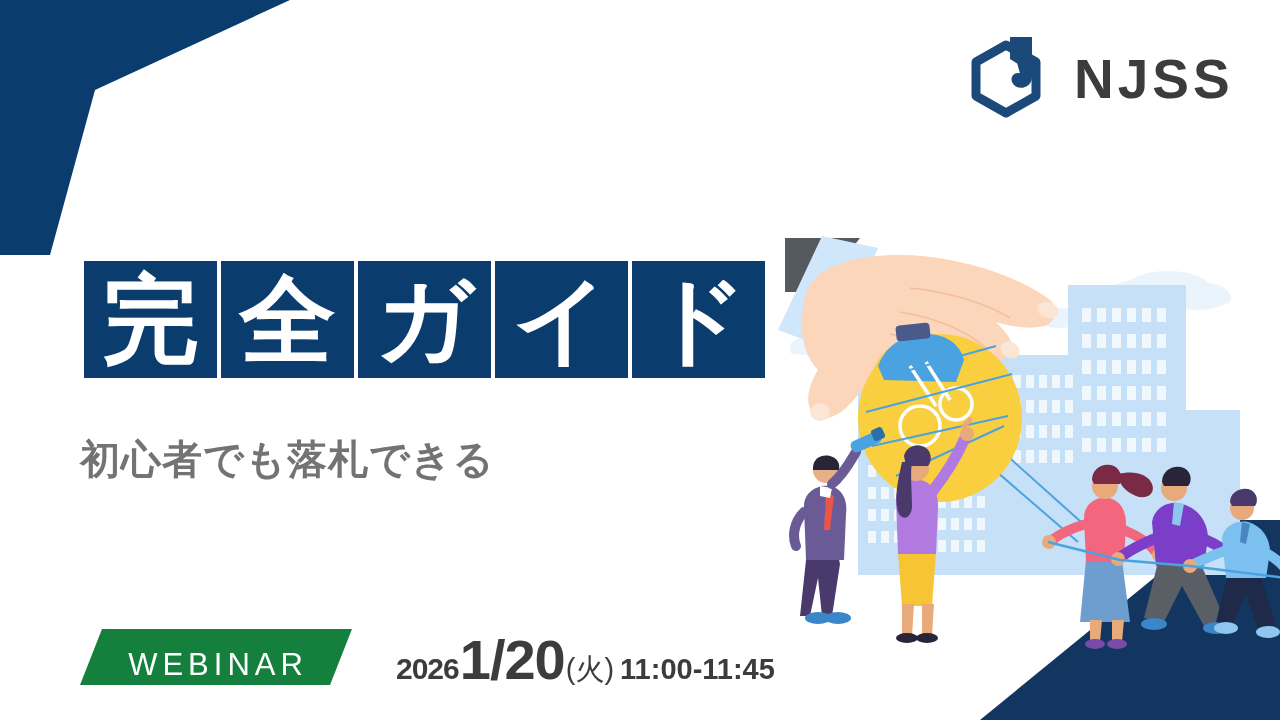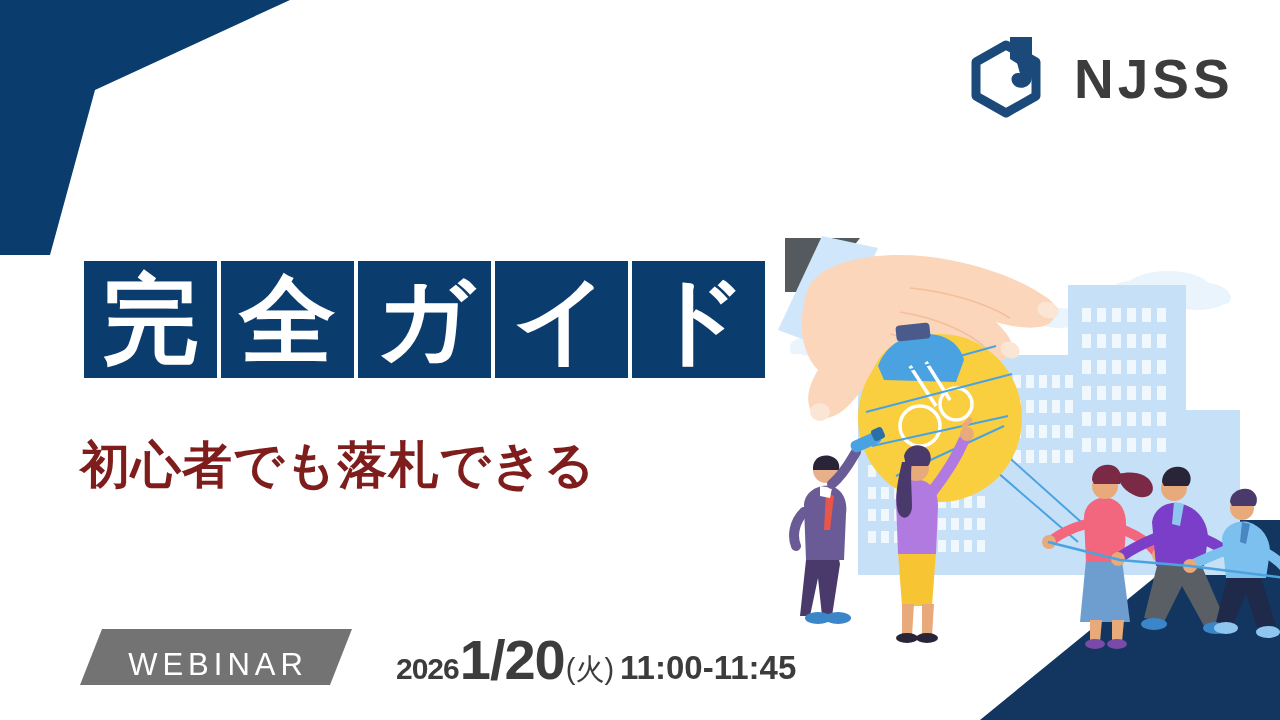--- a/index.html
+++ b/index.html
@@ -45,53 +45,53 @@
   
   .boxrow { position:absolute; left:84px; top:261px; display:flex; gap:4px; z-index:4; }
   .boxchar {
     width:133px; height:117px; background:#0a3c6e; color:#ffffff;
     font-size:96px; font-weight:bold; line-height:117px; text-align:center;
   }
 
   
   .sub1 {
     position:absolute; left:80px; top:432px;
-    font-size:50px; font-weight:bold; color:#7f1d1d;
+    font-size:40px; font-weight:bold; color:#737373;
     letter-spacing:1px; white-space:nowrap; z-index:3;
   }
   .hl-wrap { position:absolute; left:68px; top:500px; z-index:2; }
   .hl-bar {
     position:absolute; left:0; top:55px; width:706px; height:34px;
     background:#f5f500;
   }
   .sub2 {
     position:relative; left:12px;
     font-size:66px; font-weight:bold; color:#0a3c6e;
     letter-spacing:0px; white-space:nowrap; z-index:3;
   }
 
   
   .badge {
     position:absolute; left:80px; top:629px; width:272px; height:72px;
-    background:#737373;
+    background:#15803d;
     clip-path:polygon(22px 0, 272px 0, 250px 56px, 0 56px);
     display:flex; align-items:center; justify-content:center;
   }
   .badge-label {
     color:#ffffff; font-size:31px; font-weight:300;
     letter-spacing:5px; padding-left:4px;
   }
   .dateline {
     position:absolute; left:396px; top:627px;
     display:flex; align-items:baseline; color:#3c3c3c; white-space:nowrap;
   }
   .d-year { font-size:30px; font-weight:bold; letter-spacing:-1px;text-align:right; }
   .d-md   { font-size:56px; font-weight:bold; letter-spacing:-1px; margin-left:1px; }
   .d-dow  { font-size:29px; font-weight:normal; margin-left:1px; }
-  .d-time { font-size:33px; font-weight:bold; margin-left:6px; letter-spacing:0px; }
+  .d-time { font-size:29px; font-weight:bold; margin-left:6px; letter-spacing:0px; }
 </style>
 </head>
 <body>
 
 <div id="banner">
 
   <div class="corner-tl"></div>
   <div class="corner-br"></div>
 
   <div class="illus">

